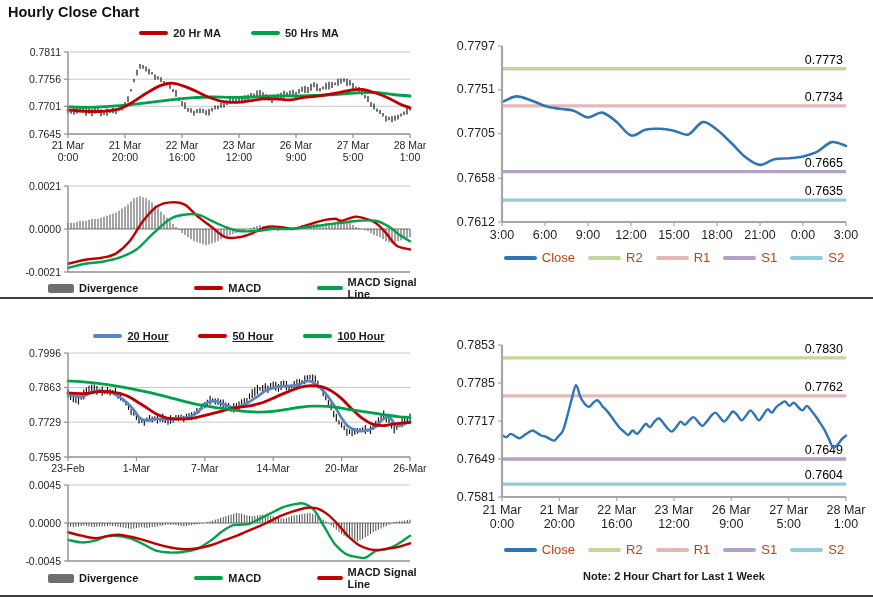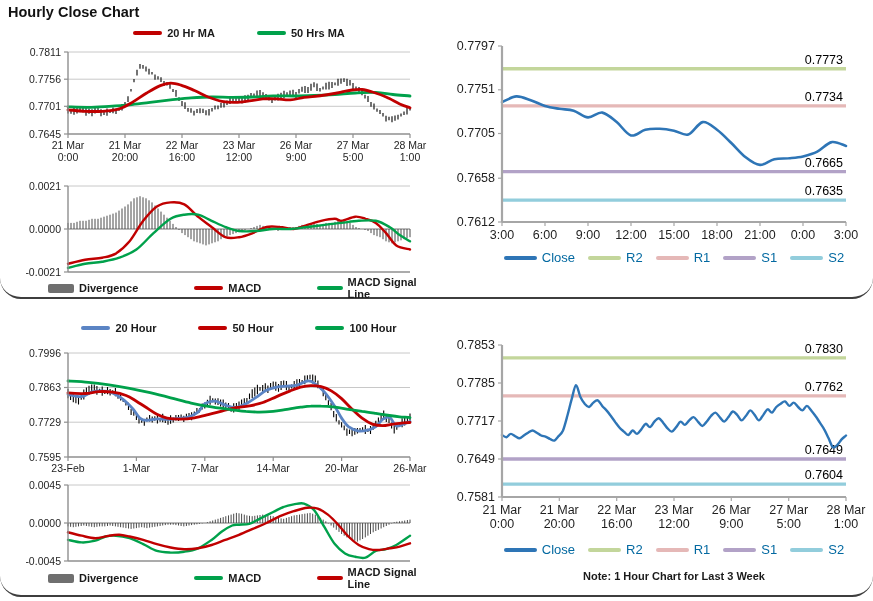--- a/index.html
+++ b/index.html
@@ -1,42 +1,42 @@
 <!DOCTYPE html>
 <html><head>
 <meta charset="utf-8">
 <style>
   html,body{margin:0;padding:0;background:#fff;}
   body{font-family:"Liberation Sans",sans-serif;width:873px;height:601px;position:relative;overflow:hidden;}
-  .sec{position:absolute;left:0;width:873px;background:#fff;border-radius:21px;}
+  .sec{position:absolute;left:0;width:873px;background:#fff;}
   .sec1{top:0;height:297px;border-bottom:2px solid #3e3e3e;}
   .sec2{top:299px;height:296px;border-bottom:2px solid #3e3e3e;}
   .title{position:absolute;top:4px;left:8px;font-size:14.5px;font-weight:700;color:#111;}
   svg{position:absolute;overflow:visible;}
   svg text{font-family:"Liberation Sans",sans-serif;}
   .legend{position:absolute;display:flex;align-items:center;justify-content:center;box-sizing:border-box;}
-  .leg-sm{font-size:11px;font-weight:600;color:#1a1a1a;gap:42px;text-align:center;}
+  .leg-sm{font-size:11px;font-weight:600;color:#1a1a1a;gap:30px;text-align:center;}
   .leg-md{font-size:11px;font-weight:600;color:#1a1a1a;gap:56px;}
-  .leg-lg{font-size:13px;font-weight:500;color:#0369a1;gap:13px;}
+  .leg-lg{font-size:13px;font-weight:500;color:#c2410c;gap:13px;}
   .leg-item{display:flex;align-items:center;gap:5px;}
   .sw{display:inline-block;border-radius:2px;}
   .leg-sm .sw-line,.leg-md .sw-line{width:29px;height:4px;}
   .leg-lg .sw-line{width:33px;height:4px;}
   .sw-bar{width:26px;height:9px;}
   .note{position:absolute;font-size:11px;font-weight:600;color:#1a1a1a;text-align:center;box-sizing:border-box;}
   
   .pos-leg1{top:27px;left:8px;width:422px;padding-left:40px;}
   .pos-price1{top:44px;left:8px;}
   .pos-macd1{top:178px;left:8px;}
   .pos-leg2{top:276px;left:8px;width:422px;padding-left:40px;}
   .pos-pivot1{top:34px;left:440px;}
   .pos-leg3{top:250px;left:440px;width:418px;padding-left:50px;}
   .pos-note1{top:279px;left:440px;width:418px;padding-left:50px;}
   
-  .pos-leg4{top:23px;left:8px;width:422px;padding-left:40px;}
+  .pos-leg4{top:31px;left:8px;width:422px;padding-left:40px;text-decoration:underline;}
   .pos-price2{top:46px;left:8px;}
   .pos-macd2{top:180px;left:8px;}
   .pos-leg5{top:267px;left:8px;width:422px;padding-left:40px;}
   .pos-pivot2{top:34px;left:440px;}
   .pos-leg6{top:243px;left:440px;width:418px;padding-left:50px;}
   .pos-note2{top:271px;left:440px;width:418px;padding-left:50px;}
 </style>
 </head>
 <body>
 
@@ -309,16 +309,16 @@
         </span>
         <span class="leg-item">
           <span class="sw sw-line" style="background: rgb(178, 162, 199);"></span>
           <span>S1</span>
         </span>
         <span class="leg-item">
           <span class="sw sw-line" style="background: rgb(146, 205, 220);"></span>
           <span>S2</span>
         </span>
       </div>
-    <div class="note pos-note2">Note: 1 Hour Chart for Last 3 Week</div>
+    <div class="note pos-note2">Note: 2 Hour Chart for Last 1 Week</div>
   </section>
 
 </div>
 
 </body></html>

